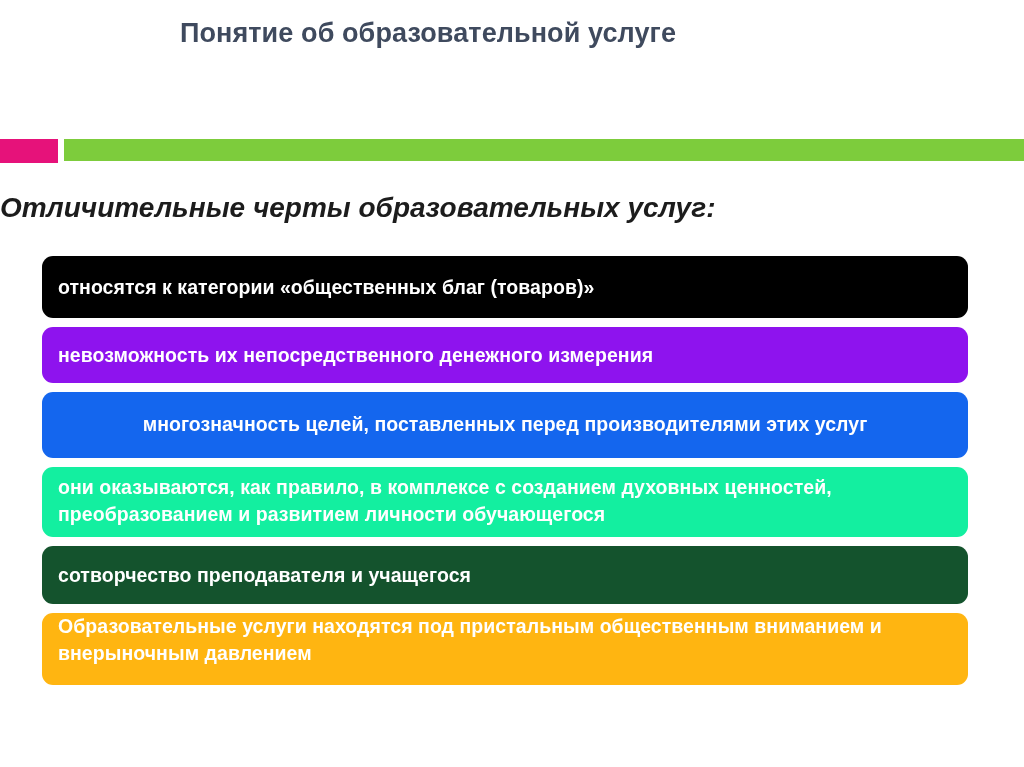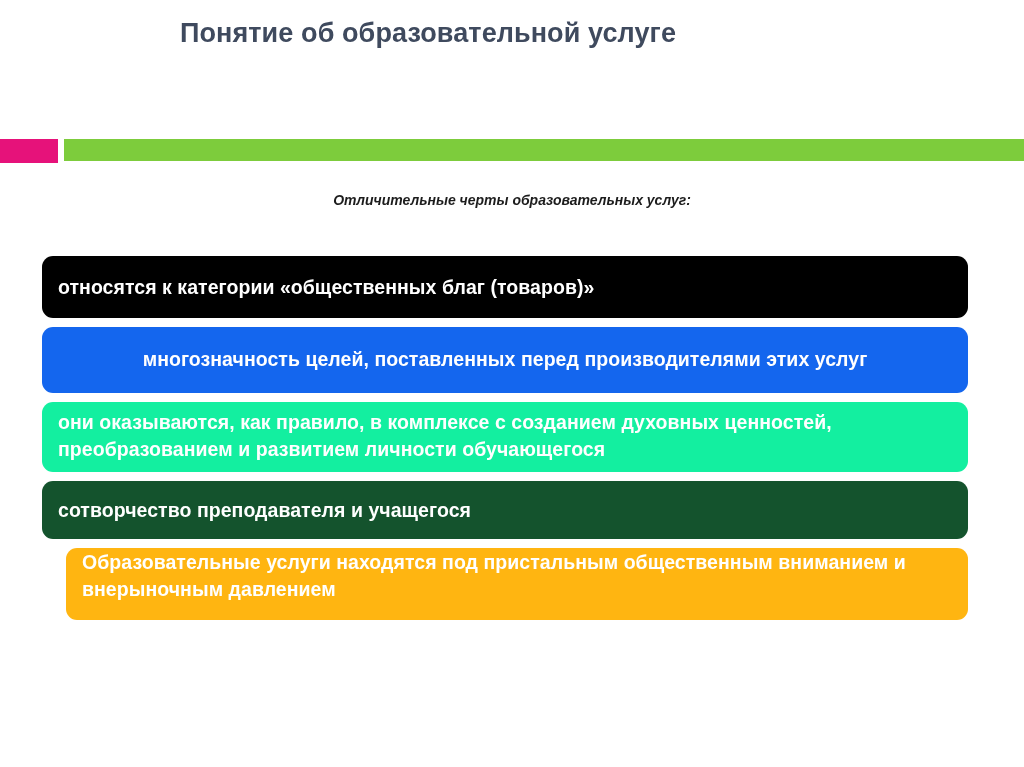--- a/index.html
+++ b/index.html
@@ -61,22 +61,22 @@
     height: 22px;
     background: #7dcc3c;
   }
 
   
   .subtitle {
     position: absolute;
     left: 0;
     top: 192px;
     width: 1024px;
-    text-align: center;
-    font-size: 14px;
+    text-align: left;
+    font-size: 28px;
     font-weight: bold;
     font-style: italic;
     color: #1c1c1c;
     white-space: nowrap;
   }
 
   
   .bars {
     position: absolute;
     left: 42px;
@@ -98,21 +98,21 @@
   .bar-text {
     display: block;
   }
 
   
   .bar.h1 { min-height: 62px; display: flex; align-items: center; padding-top: 0; padding-bottom: 0; }
   .bar.h2 { min-height: 56px; display: flex; align-items: center; padding-top: 0; padding-bottom: 0; }
   .bar.h3 { min-height: 66px; display: flex; align-items: center; padding-top: 0; padding-bottom: 2px; justify-content: center; }
   .bar.h4 { min-height: 70px; display: flex; align-items: center; padding-top: 0; padding-bottom: 2px; }
   .bar.h5 { min-height: 58px; display: flex; align-items: center; padding-top: 0; padding-bottom: 0; }
-  .bar.h6 { min-height: 72px; display: flex; align-items: center; padding-top: 0; padding-bottom: 17px; margin-left: 24px; }
+  .bar.h6 { min-height: 72px; display: flex; padding-top: 0; padding-bottom: 17px; }
 
   .bar.c-pink   { background: #000000; }
   .bar.c-purple { background: #8e13ee; }
   .bar.c-blue   { background: #1466ee; }
   .bar.c-teal   { background: #13efa0; }
   .bar.c-green  { background: #14532d; }
   .bar.c-orange { background: #ffb511; }
 </style>
 </head>
 <body>
@@ -127,20 +127,23 @@
   </div>
 
   <div class="subtitle">Отличительные черты образовательных услуг:</div>
 
   <div class="bars">
 
     <div class="bar c-pink h1">
       <span class="bar-text">относятся к категории «общественных благ (товаров)»</span>
     </div>
 
+    <div class="bar c-purple h2">
+      <span class="bar-text">невозможность их непосредственного денежного измерения</span>
+    </div>
 
     <div class="bar c-blue h3">
       <span class="bar-text">многозначность целей, поставленных перед производителями этих услуг</span>
     </div>
 
     <div class="bar c-teal h4">
       <span class="bar-text">они оказываются, как правило, в комплексе с созданием духовных ценностей, преобразованием и развитием личности обучающегося</span>
     </div>
 
     <div class="bar c-green h5">

